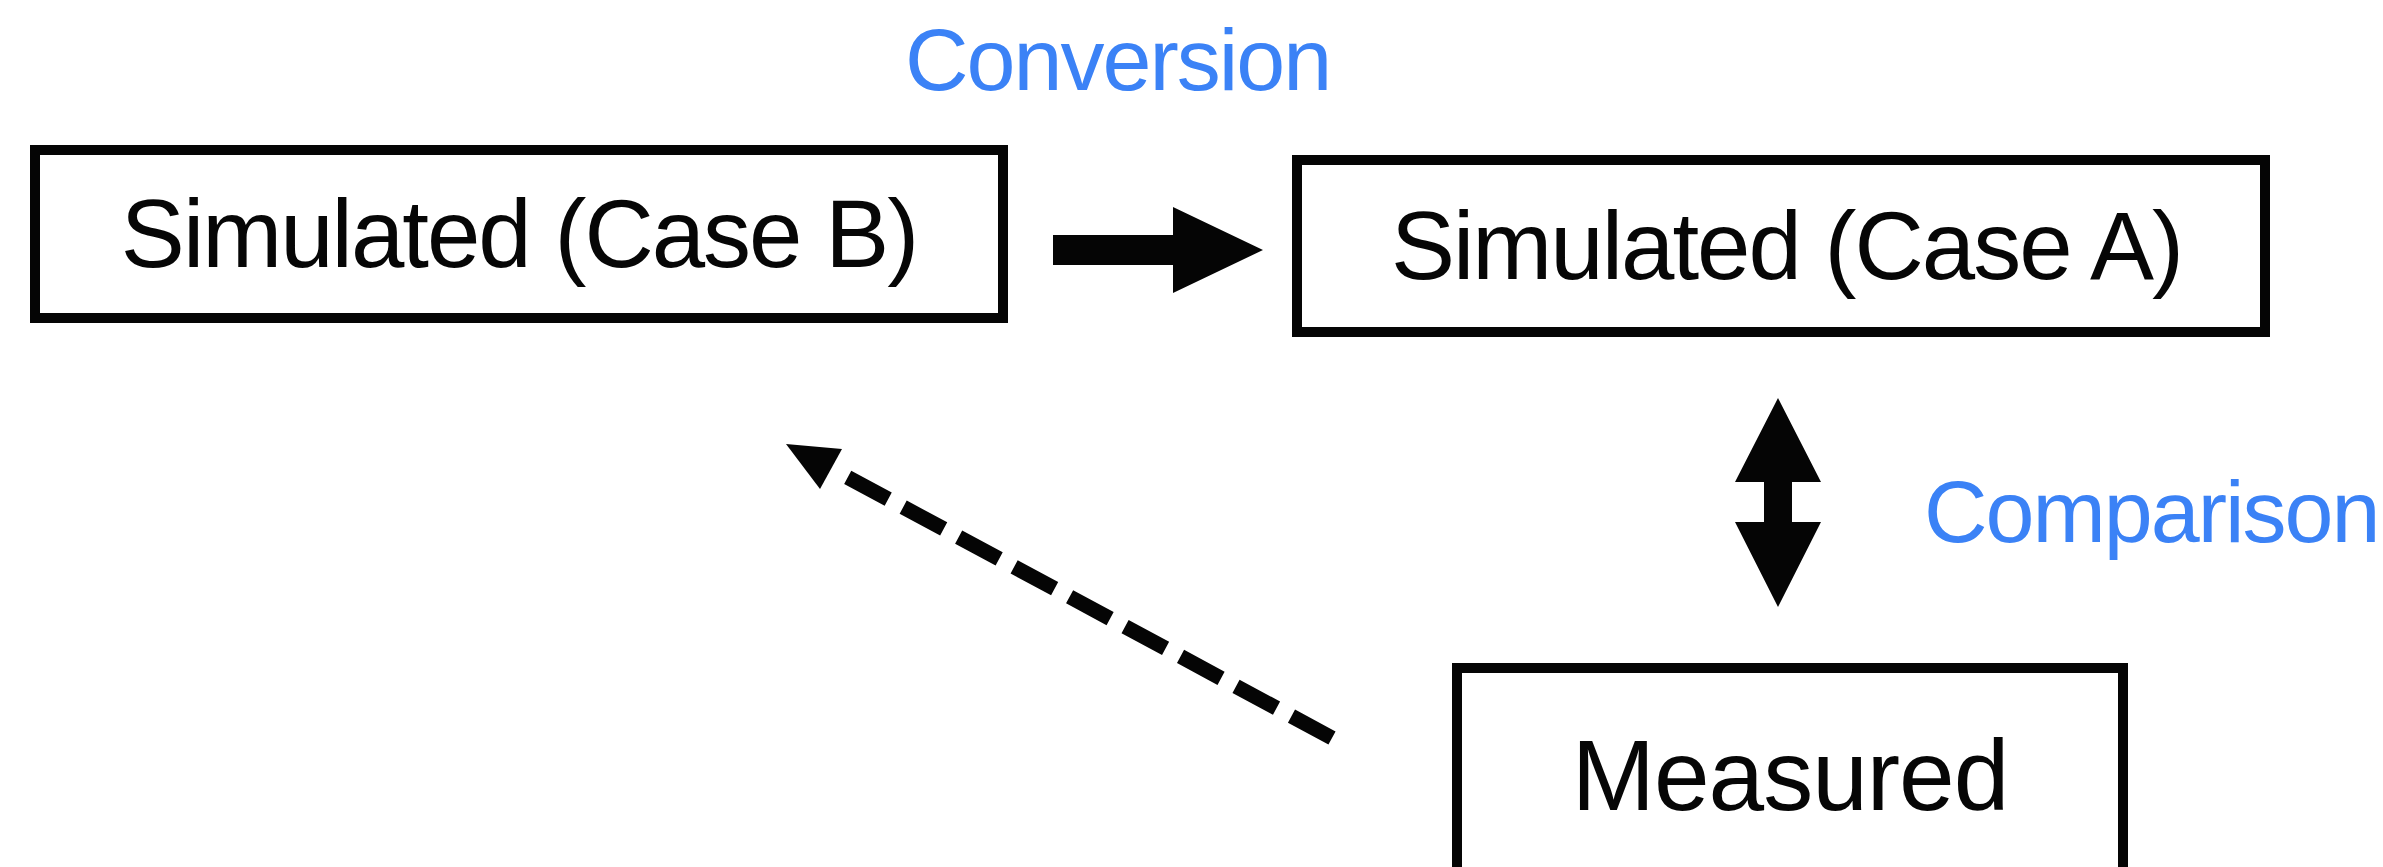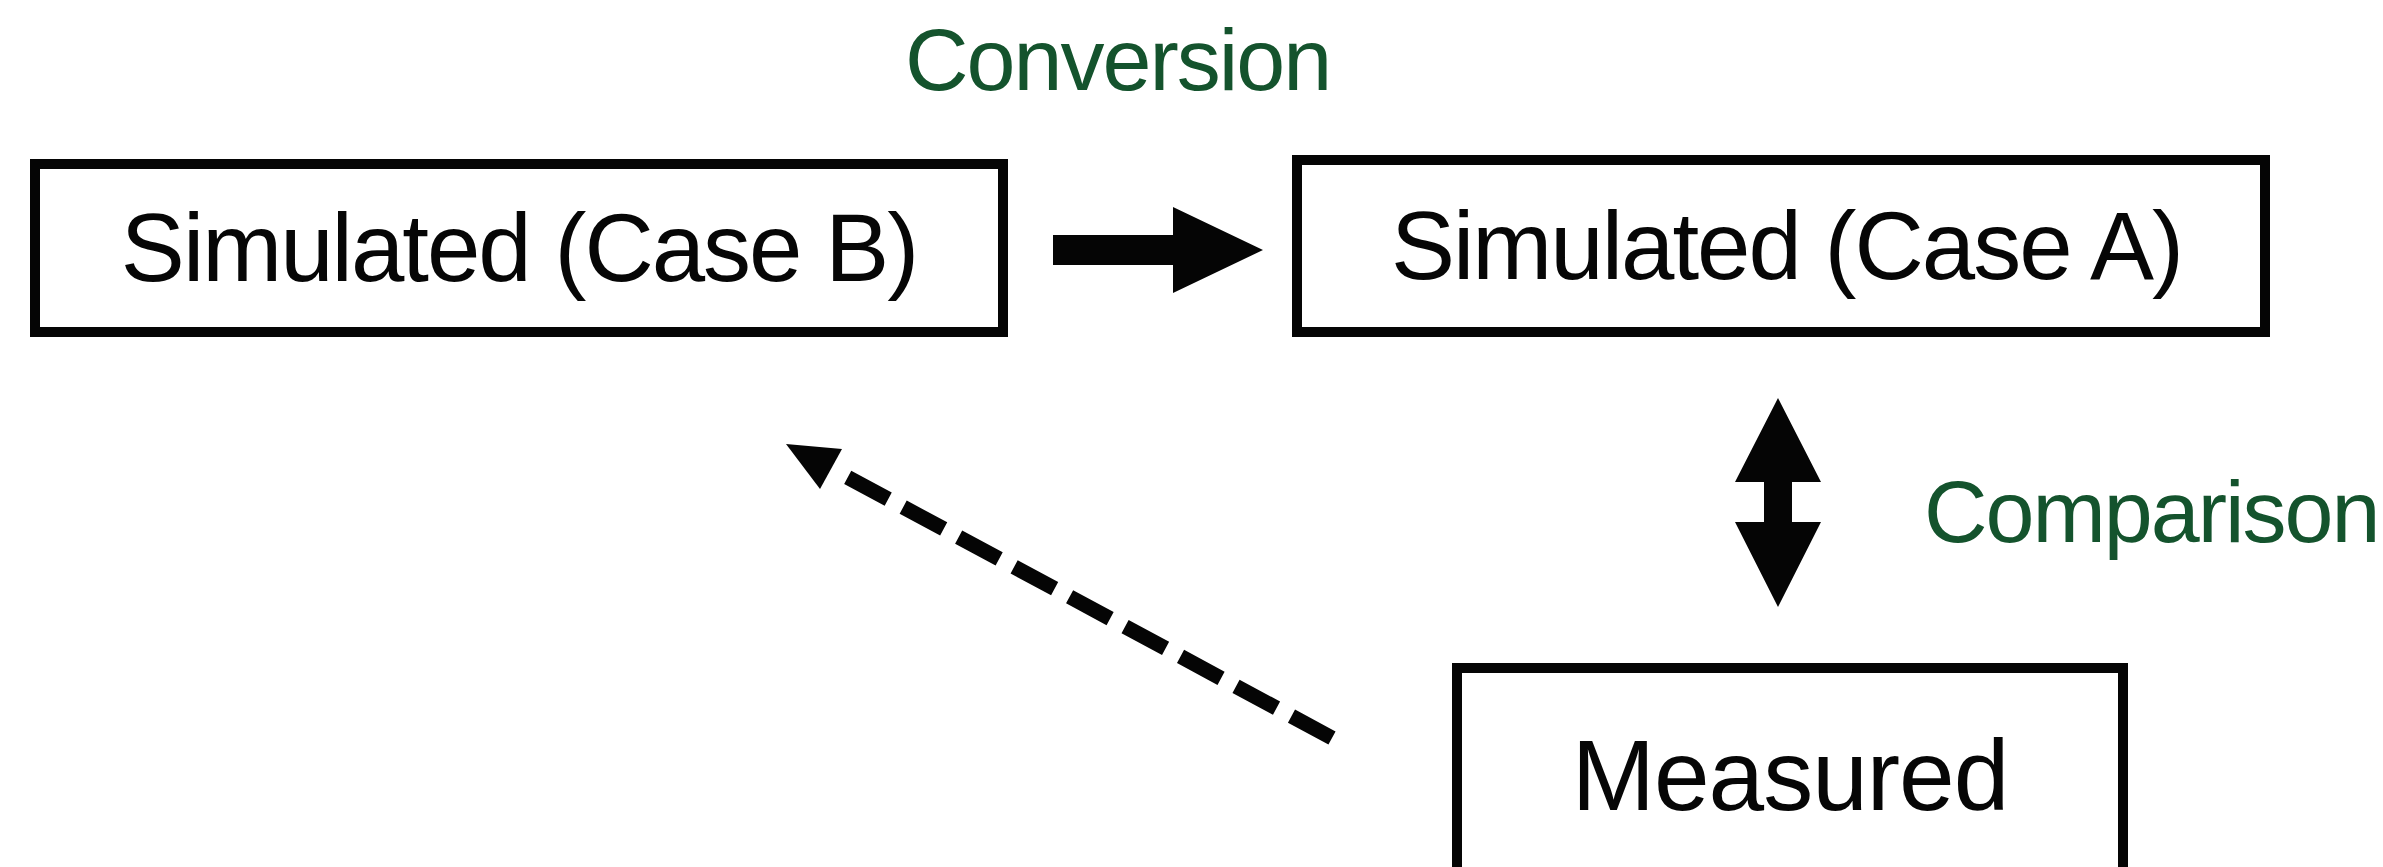--- a/index.html
+++ b/index.html
@@ -33,30 +33,30 @@
     align-items: center;
     justify-content: center;
     white-space: nowrap;
   }
   .node-label {
     font-size: 96px;
     line-height: 1;
     letter-spacing: -2px;
     color: #060606;
   }
-  .box-case-b { left: 30px;   top: 159px; width: 978px; height: 178px; }
+  .box-case-b { left: 30px;   top: 145px; width: 978px; height: 178px; }
   .box-case-a { left: 1292px; top: 155px; width: 978px; height: 182px; padding-left: 11px; }
   .box-measured { left: 1452px; top: 663px; width: 676px; height: 223px; }
   .box-measured .node-label { font-size: 100px; letter-spacing: -1px; }
   .float-label {
     position: absolute;
     font-size: 88px;
     line-height: 1;
     letter-spacing: -2px;
-    color: #14532d;
+    color: #3b82f6;
     white-space: nowrap;
   }
   .conversion-label { left: 905px; top: 16px; }
   .comparison-label { left: 1888px; top: 468px; margin-left: 36px; }
 </style>
 </head>
 <body>
 
 <div class="canvas">
 

